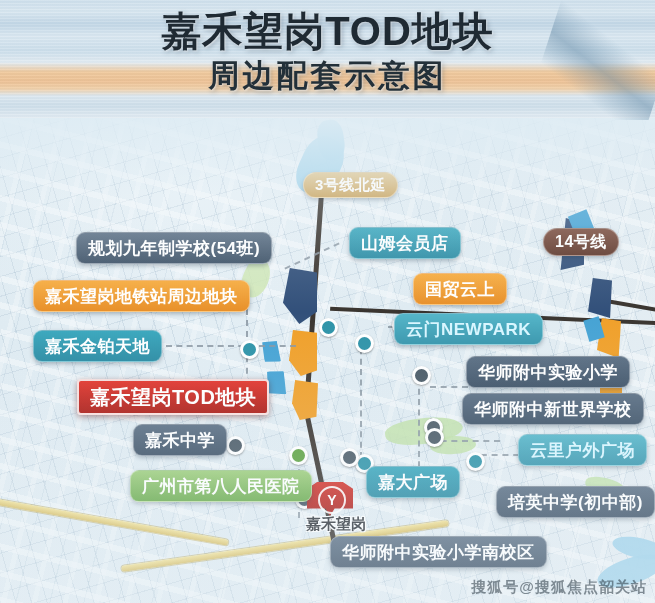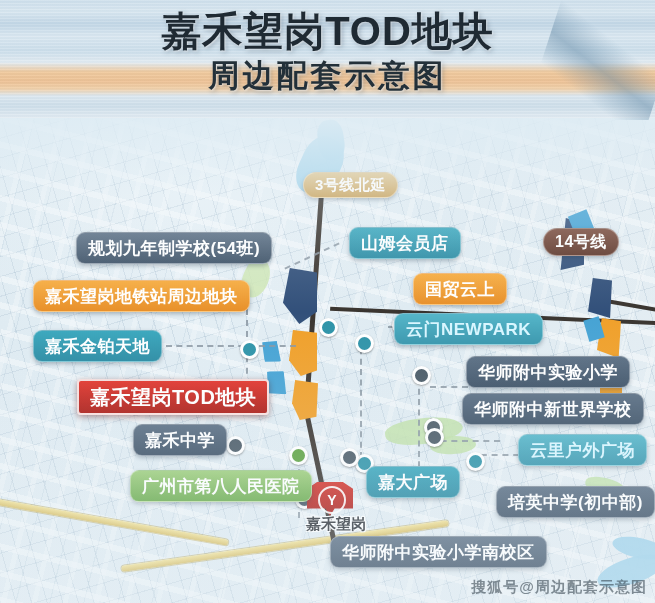--- a/index.html
+++ b/index.html
@@ -274,14 +274,14 @@
     <div class="pill navy" style="left:466px;top:238px;">华师附中实验小学</div>
     <div class="pill navy" style="left:462px;top:275px;">华师附中新世界学校</div>
     <div class="pill teal-lt" style="left:518px;top:316px;">云里户外广场</div>
     <div class="pill teal" style="left:366px;top:348px;">嘉大广场</div>
     <div class="pill navy" style="left:496px;top:368px;">培英中学(初中部)</div>
     <div class="pill navy" style="left:330px;top:418px;">华师附中实验小学南校区</div>
 
     <div class="map-haze"></div>
   </div>
 
-  <div class="watermark">搜狐号@周边配套示意图</div>
+  <div class="watermark">搜狐号@搜狐焦点韶关站</div>
 </div>
 
 </body></html>

